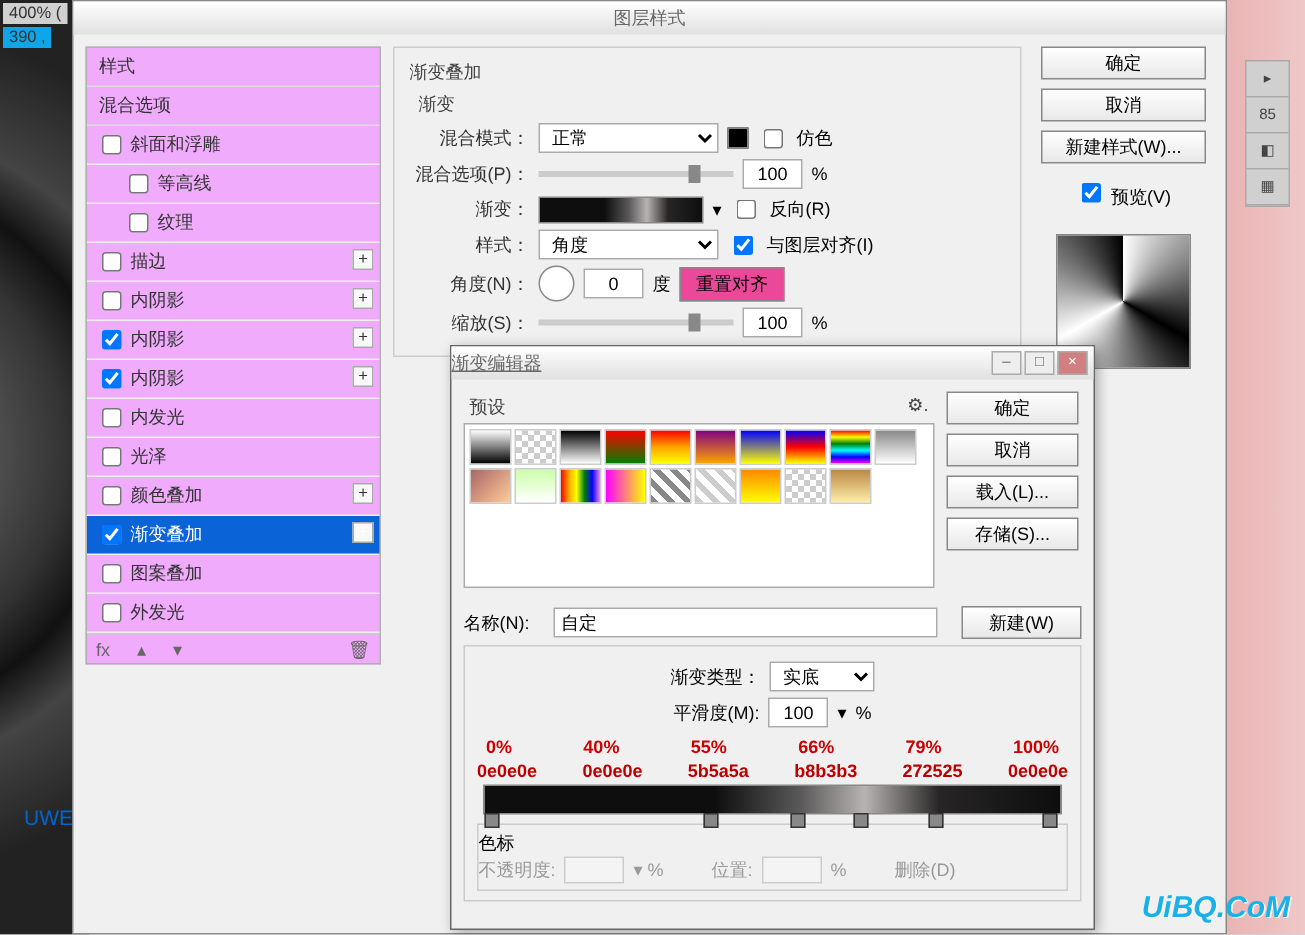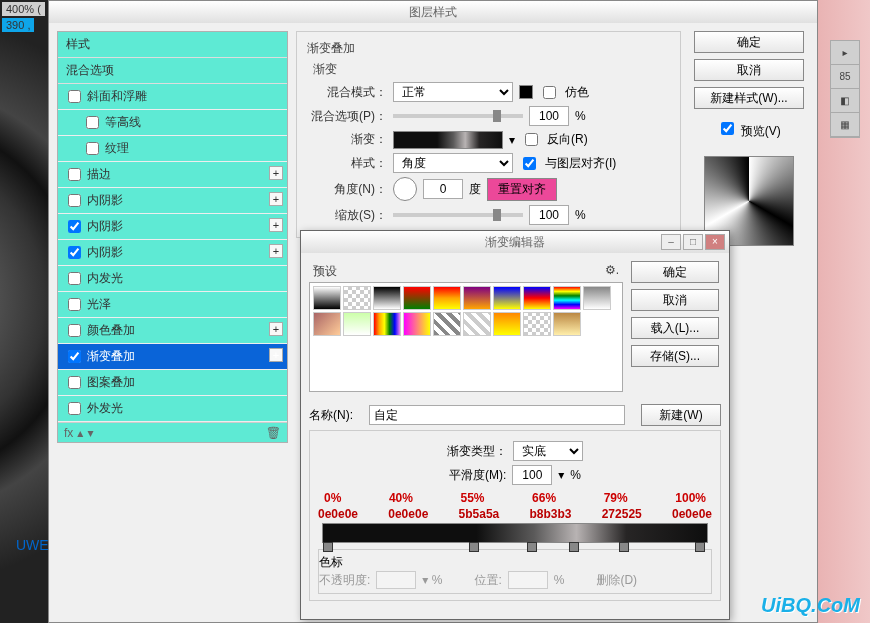--- a/index.html
+++ b/index.html
@@ -7,49 +7,49 @@
 .bg-left { position: absolute; left: 0; top: 0; width: 60px; height: 623px; background: radial-gradient(circle at -100px 300px, #888 0%, #333 40%, #111 50%, #444 60%, #222 80%); }
 .bg-right { position: absolute; right: 0; top: 0; width: 60px; height: 623px; background: linear-gradient(90deg, #e8b0b0, #f0c8c8); }
 .toolbar-right { position: absolute; right: 10px; top: 40px; width: 30px; background: #d0d0d0; border: 1px solid #aaa; }
 .toolbar-right div { width: 28px; height: 24px; border-bottom: 1px solid #aaa; text-align: center; line-height: 24px; font-size: 10px; color: #444; }
 .pct { position: absolute; left: 2px; top: 2px; font-size: 11px; color: #333; background: #d0d0d0; padding: 1px 4px; }
 .coord { position: absolute; left: 2px; top: 18px; font-size: 11px; color: #333; background: #0ea5e9; padding: 1px 4px; }
 
 .dialog1 { position: absolute; left: 48px; top: 0; width: 770px; height: 623px; background: #f0f0f0; border: 1px solid #888; }
 .title1 { height: 22px; background: linear-gradient(#fff, #e0e0e0); text-align: center; line-height: 22px; color: #666; }
 .body1 { display: flex; padding: 8px; gap: 8px; }
-.styles-panel { width: 231px; border: 1px solid #b0b0b0; background: #5eead4; }
+.styles-panel { width: 197px; border: 1px solid #b0b0b0; background: #f0abfc; }
 .sp-head { padding: 4px 8px; border-bottom: 1px solid #ddd; color: #333; }
 .sp-row { display: flex; align-items: center; padding: 3px 6px; border-bottom: 1px solid #eee; color: #333; position: relative; }
 .sp-row.selected { background: #0a64d8; color: #fff; }
 .sp-row input[type=checkbox] { margin-right: 6px; }
 .sp-plus { position: absolute; right: 4px; top: 4px; width: 14px; height: 14px; border: 1px solid #aaa; text-align: center; line-height: 12px; font-size: 11px; background: #f8f8f8; }
 .sp-indent { padding-left: 24px; }
-.sp-foot { height: 20px; border-top: 1px solid #ccc; display: flex; align-items: center; padding: 0 6px; gap: 4px; color: #666; }
+.sp-foot { height: 20px; border-top: 1px solid #ccc; display: flex; align-items: center; padding: 0 6px; gap: 18px; color: #666; }
 
 .opts-panel { flex: 1; }
 .fieldset { border: 1px solid #ccc; padding: 8px 10px; margin-bottom: 6px; }
 .fieldset-t { color: #444; margin-bottom: 4px; }
 .opt-row { display: flex; align-items: center; gap: 6px; margin: 4px 0; }
 .lbl { width: 80px; text-align: right; color: #333; }
 select, input[type=text].small { height: 20px; border: 1px solid #aaa; background: #fff; padding: 0 4px; }
 select { width: 120px; }
 .slider { width: 130px; height: 4px; background: #ccc; position: relative; }
 .slider::after { content:""; position: absolute; width: 8px; height: 12px; background: #888; top: -4px; left: 100px; }
 .numbox { width: 40px; height: 20px; border: 1px solid #aaa; text-align: center; }
 .grad-swatch { width: 110px; height: 18px; border: 1px solid #888; background: linear-gradient(90deg, #0e0e0e 0%, #0e0e0e 40%, #5b5a5a 55%, #b8b3b3 66%, #272525 79%, #0e0e0e 100%); }
 .angle-dial { width: 24px; height: 24px; border: 1px solid #888; border-radius: 50%; position: relative; background: #fff; }
 .btn-small { padding: 2px 10px; border: 1px solid #888; background: #ec4899; }
 
 .right-buttons { width: 120px; display: flex; flex-direction: column; gap: 6px; align-items: center; }
 .btn { width: 110px; height: 22px; border: 1px solid #888; background: linear-gradient(#fff,#e8e8e8); text-align: center; line-height: 20px; }
 .preview-box { width: 90px; height: 90px; border: 1px solid #888; margin-top: 10px; background: conic-gradient(from 0deg, #fff, #000, #fff, #000); }
 
 .dialog2 { position: absolute; left: 300px; top: 230px; width: 430px; height: 390px; background: #f0f0f0; border: 1px solid #666; box-shadow: 2px 2px 8px rgba(0,0,0,0.3); }
-.title2 { height: 22px; background: linear-gradient(#fff,#e0e0e0); display: flex; align-items: center; justify-content: center; position: relative; color: #666; }
+.title2 { height: 22px; background: linear-gradient(#fff,#e0e0e0); display: flex; align-items: center; justify-content: flex-start; position: relative; color: #666; text-decoration: underline; }
 .title2 .winbtns { position: absolute; right: 4px; top: 3px; display: flex; gap: 2px; }
 .winbtn { width: 20px; height: 16px; border: 1px solid #aaa; background: #eee; text-align: center; line-height: 14px; font-size: 10px; }
 .winbtn.close { background: #d08080; color: #fff; }
 .body2 { padding: 8px; display: flex; gap: 8px; }
 .presets { flex: 1; }
 .presets-head { display: flex; justify-content: space-between; color: #444; padding: 2px 4px; }
 .preset-grid { border: 1px solid #aaa; background: #fff; padding: 2px; height: 110px; overflow: auto; }
 .preset-row { display: flex; }
 .sw { width: 28px; height: 24px; border: 1px solid #ccc; margin: 1px; }
 .btns2 { width: 90px; display: flex; flex-direction: column; gap: 6px; }

